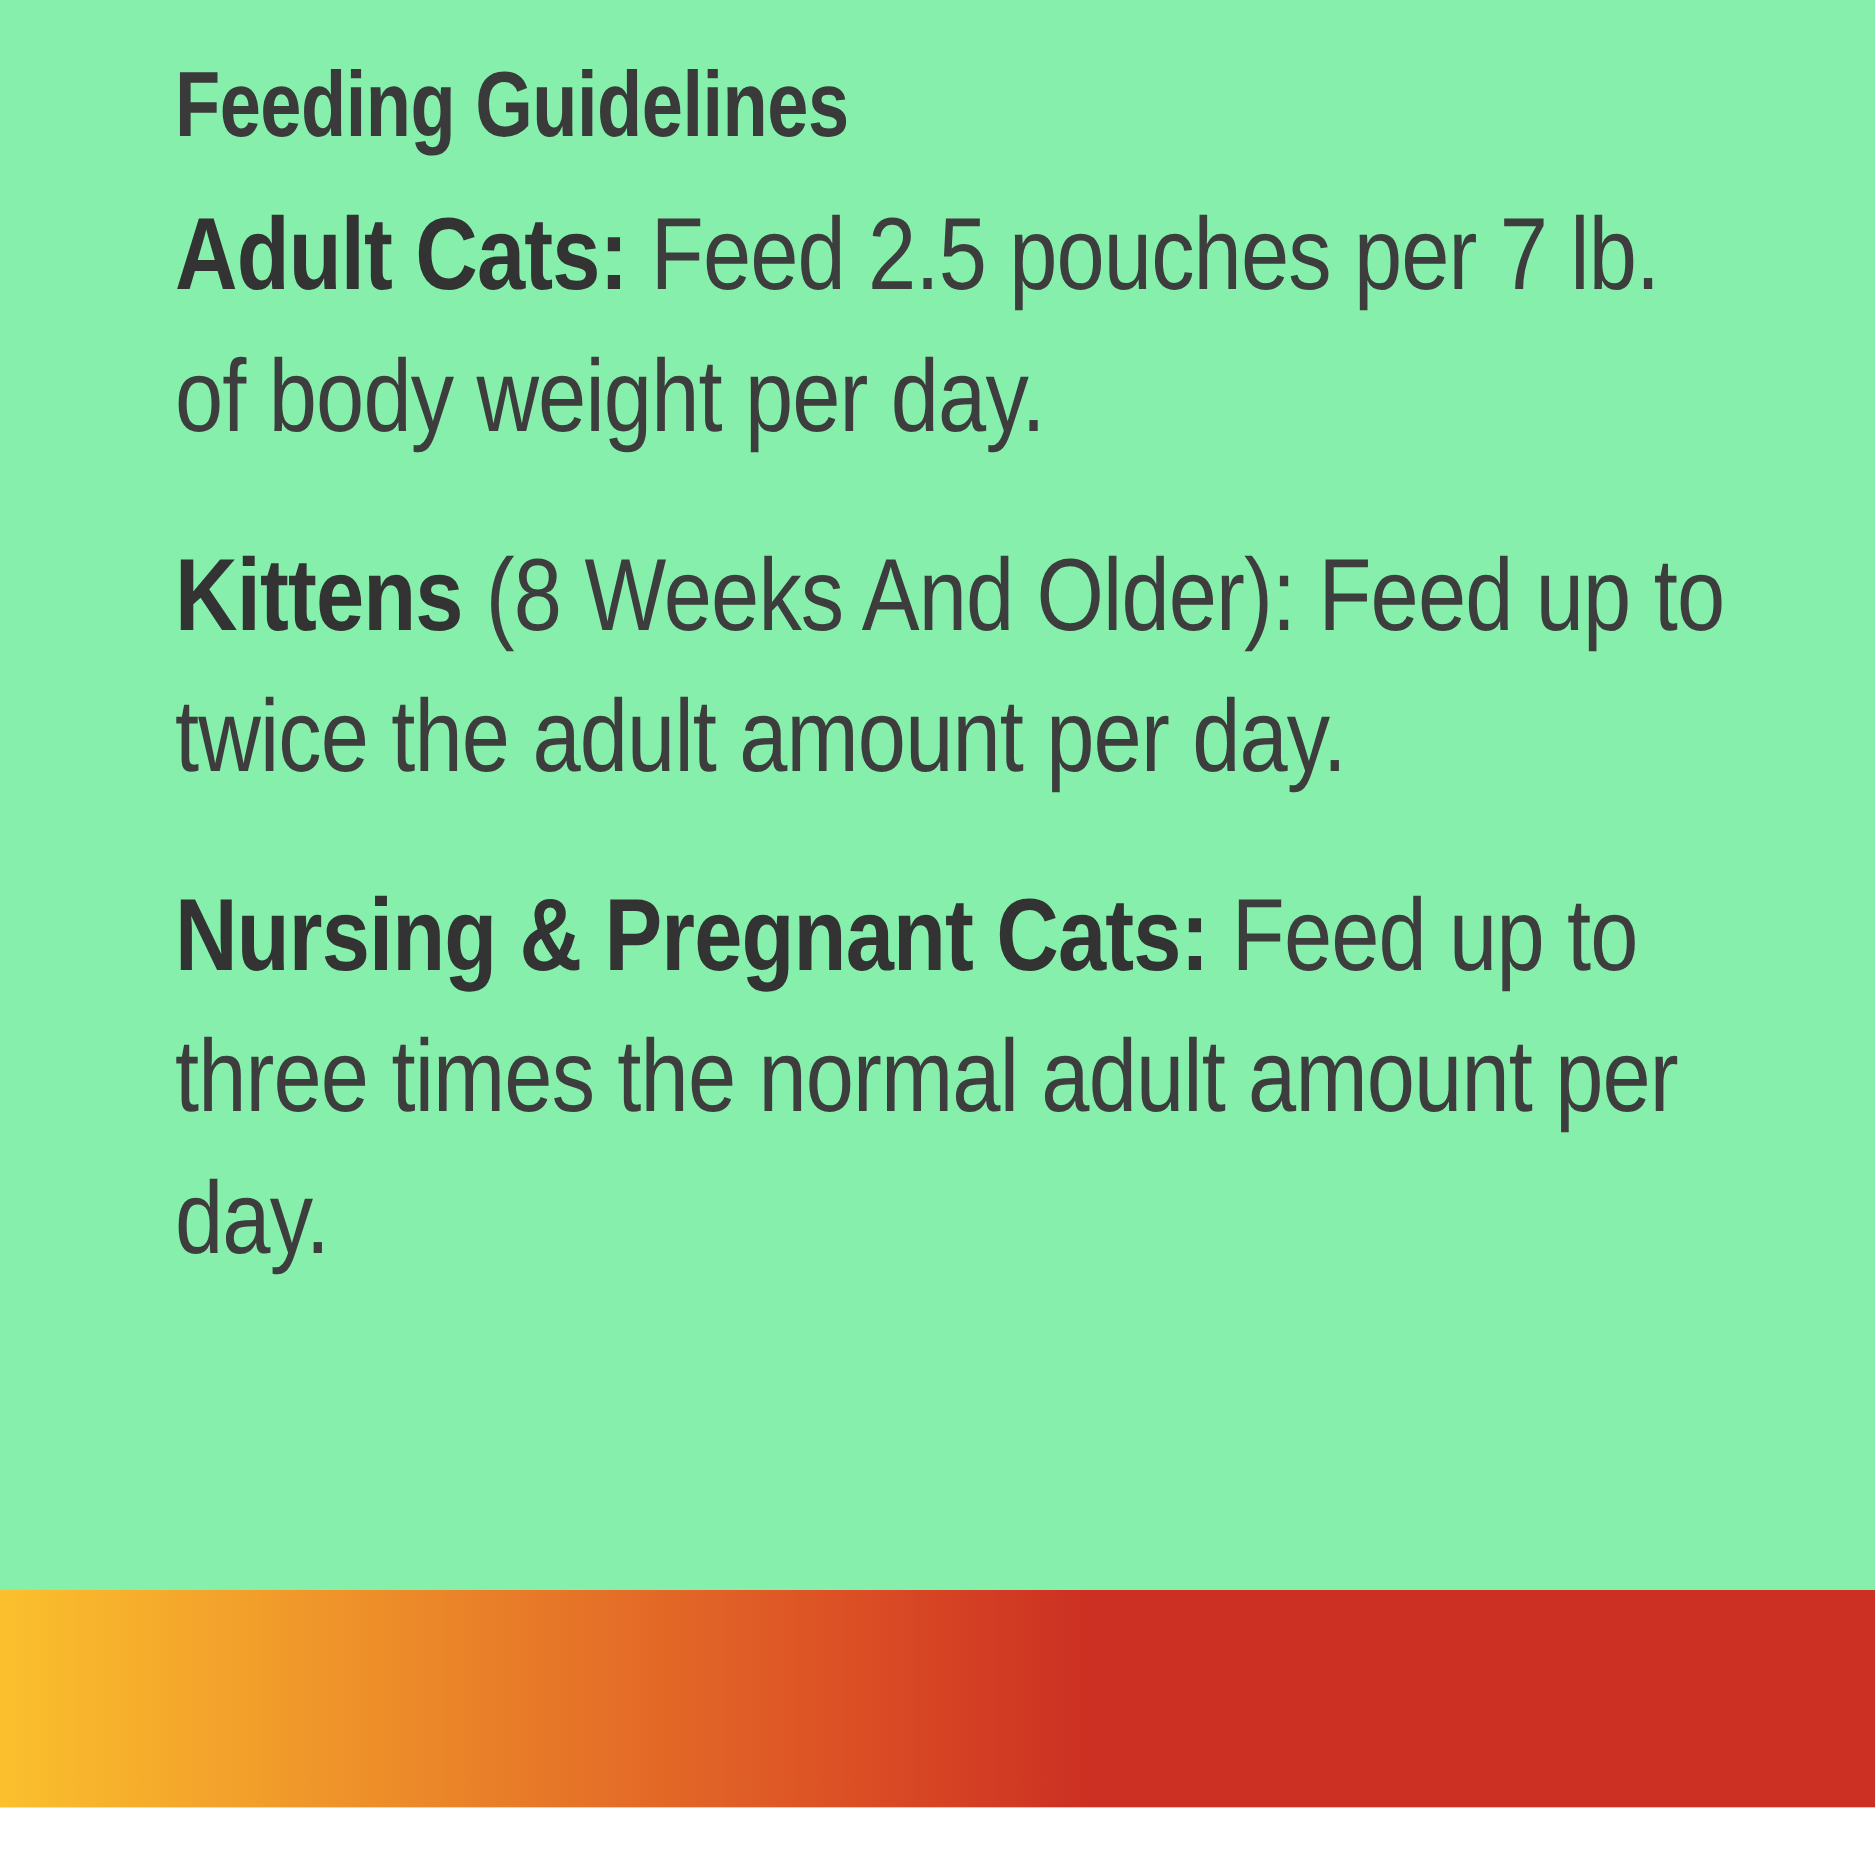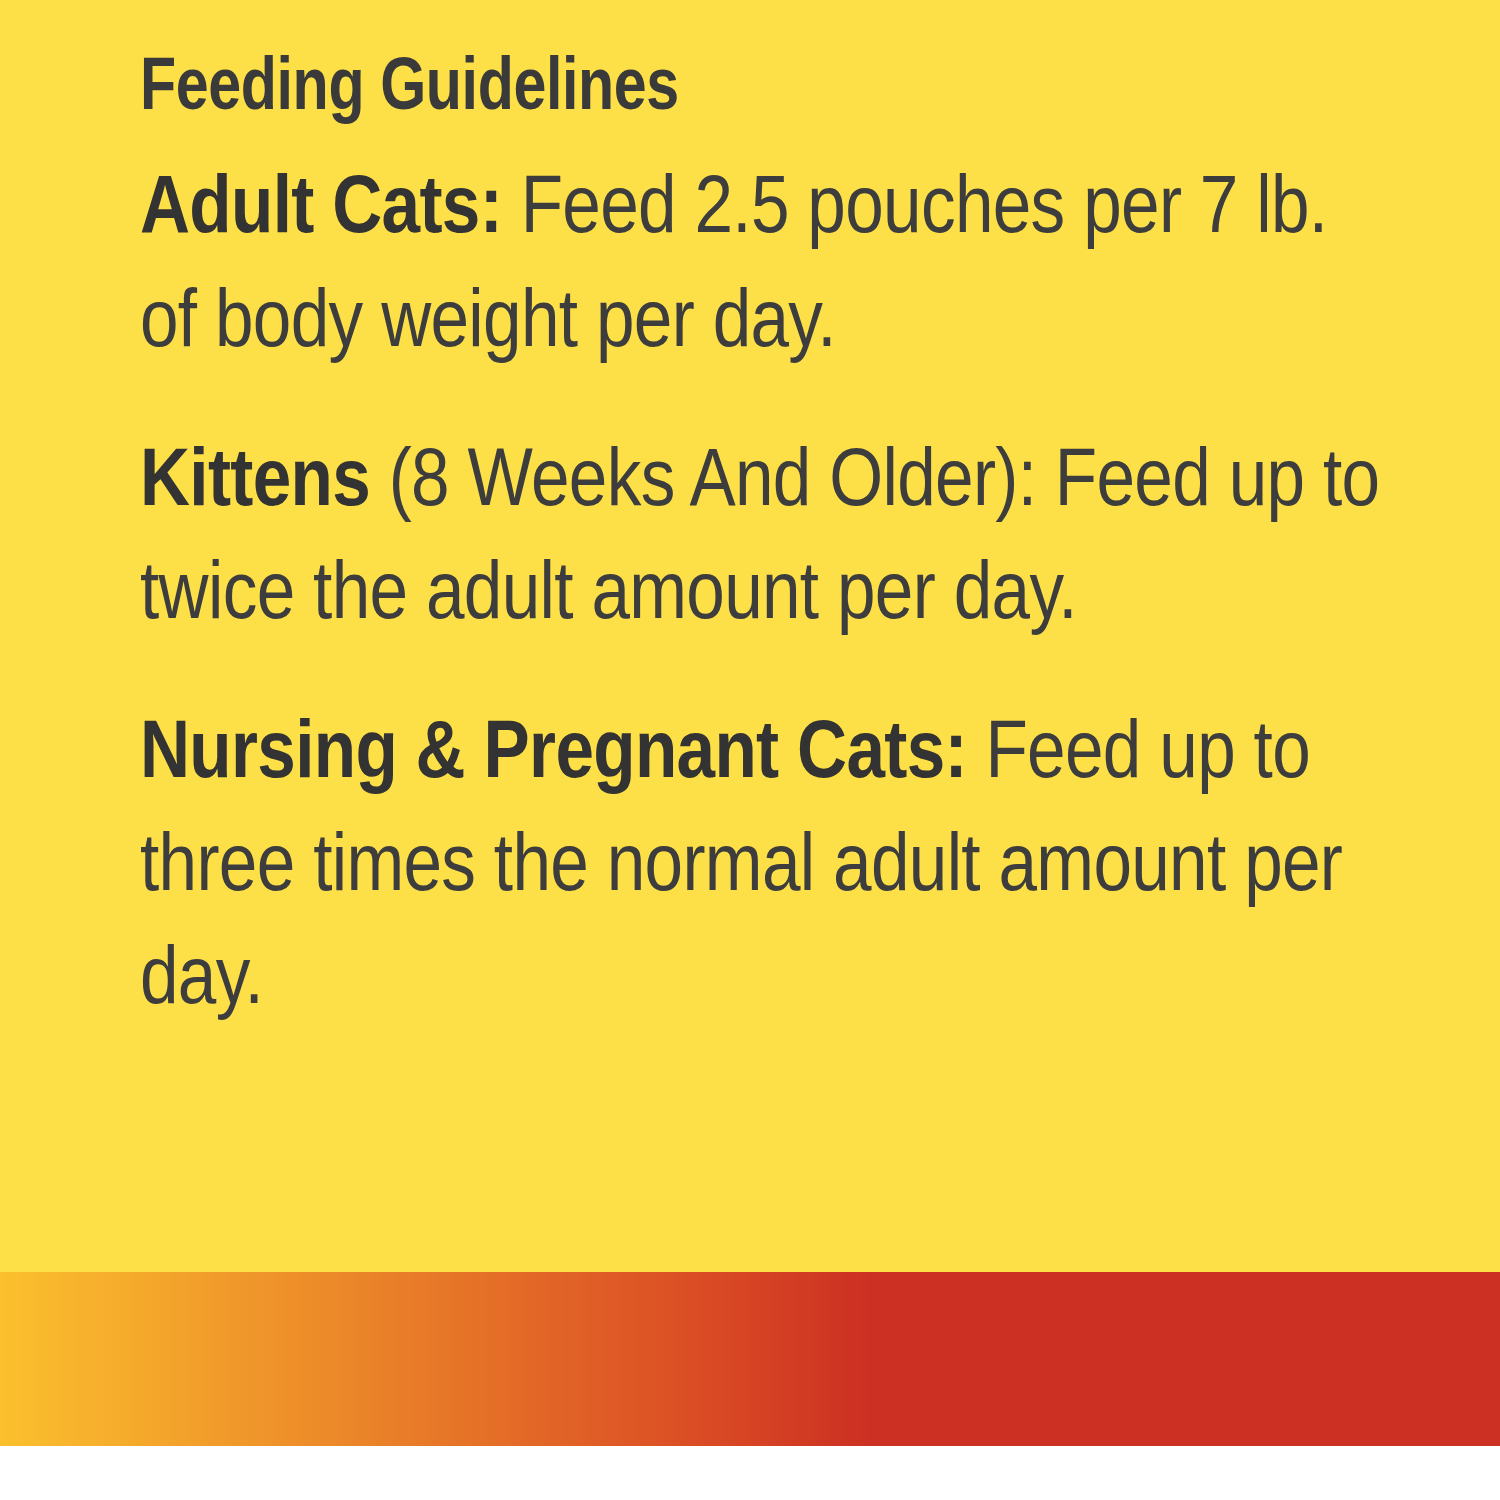--- a/index.html
+++ b/index.html
@@ -83,21 +83,21 @@
     left: 0;
     top: 1446px;
     width: 1500px;
     height: 54px;
     background: #ffffff;
   }
 </style>
 </head>
 <body>
 
-<div id="panel" style="background: #fde047;">
+<div id="panel" style="background: #86efac;">
 
   <div id="content">
 
     <h1 id="guidelines-title">Feeding Guidelines</h1>
 
     <p class="guideline-entry">
       <span class="entry-label">Adult Cats:</span><span class="entry-text"> Feed 2.5 pouches per 7 lb. of body weight per day.</span>
     </p>
 
     <p class="guideline-entry">

